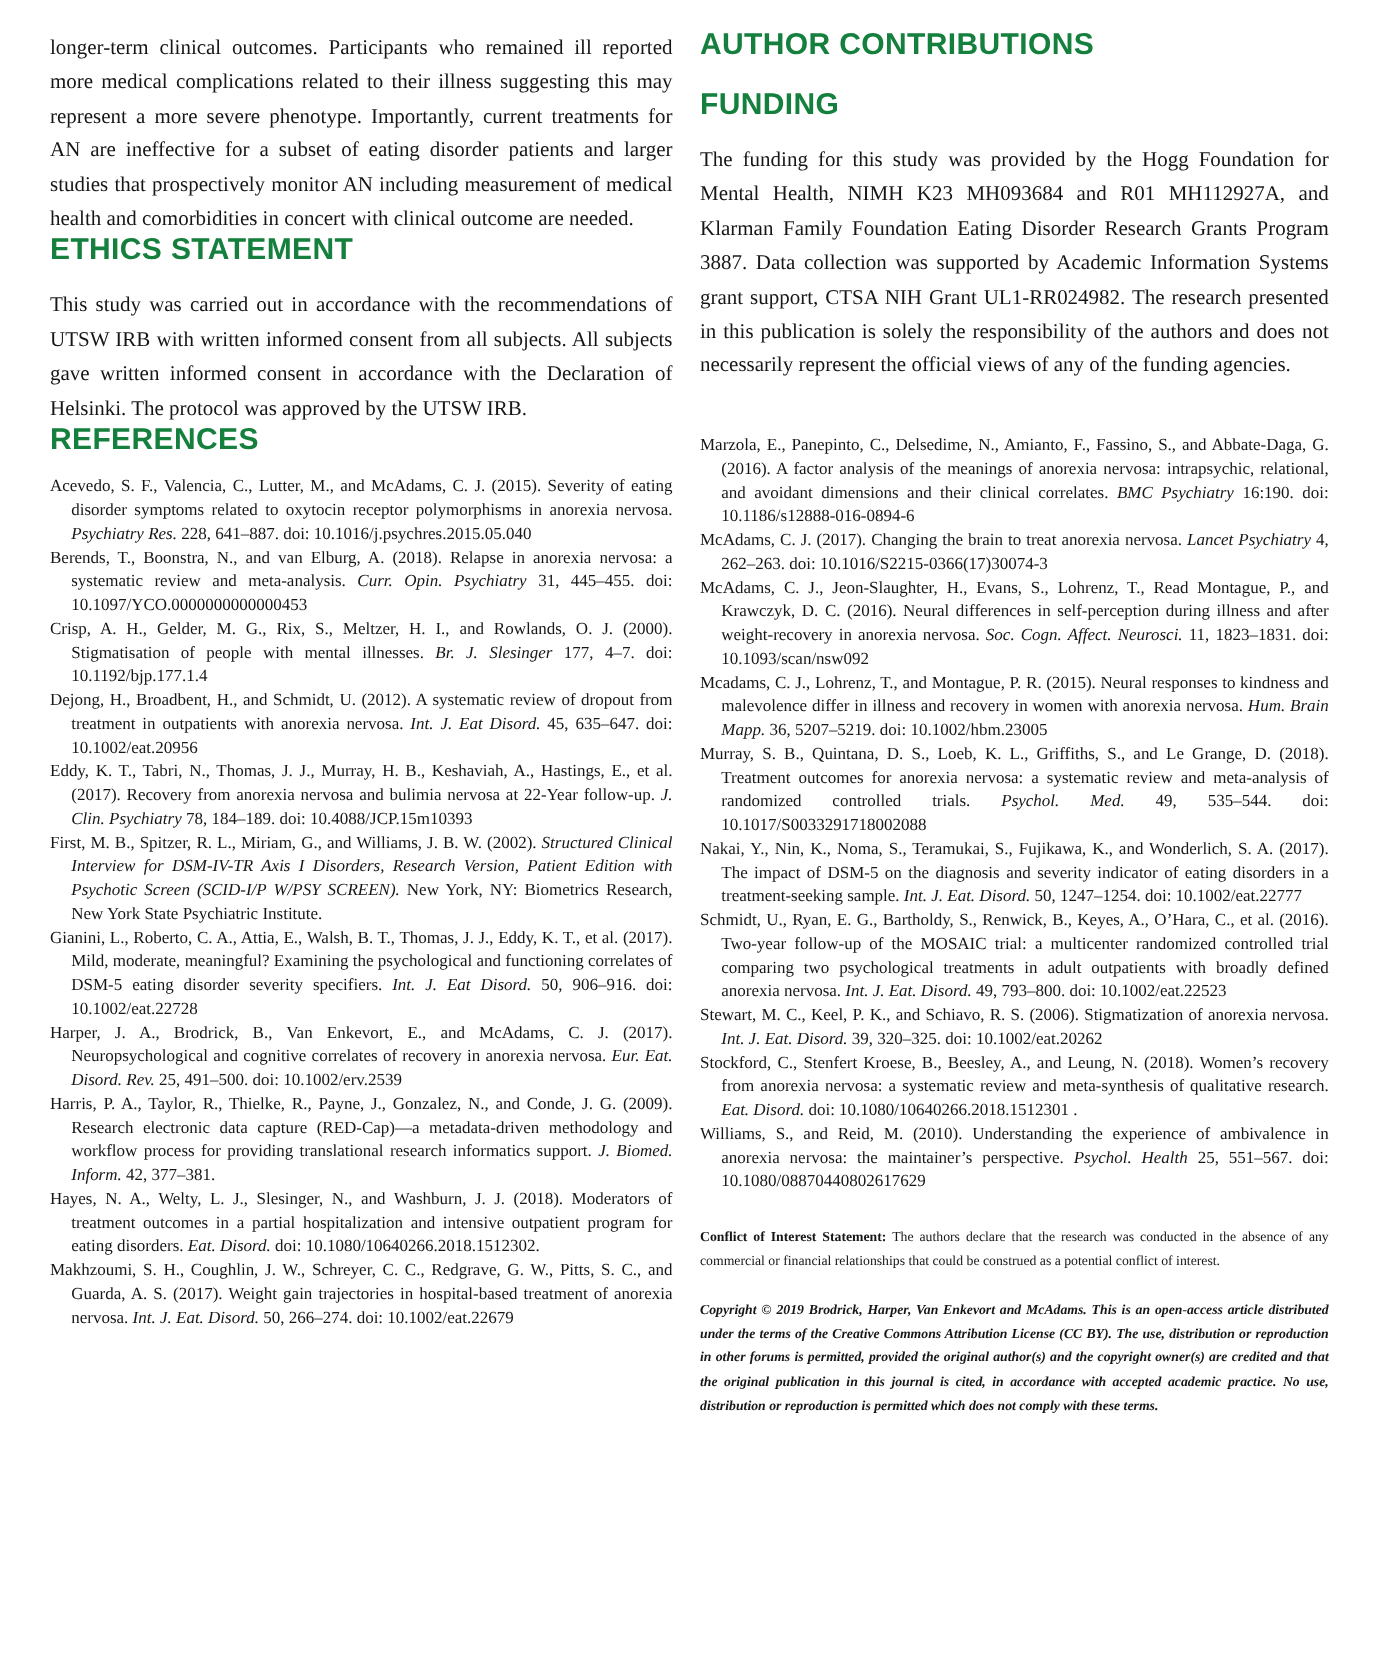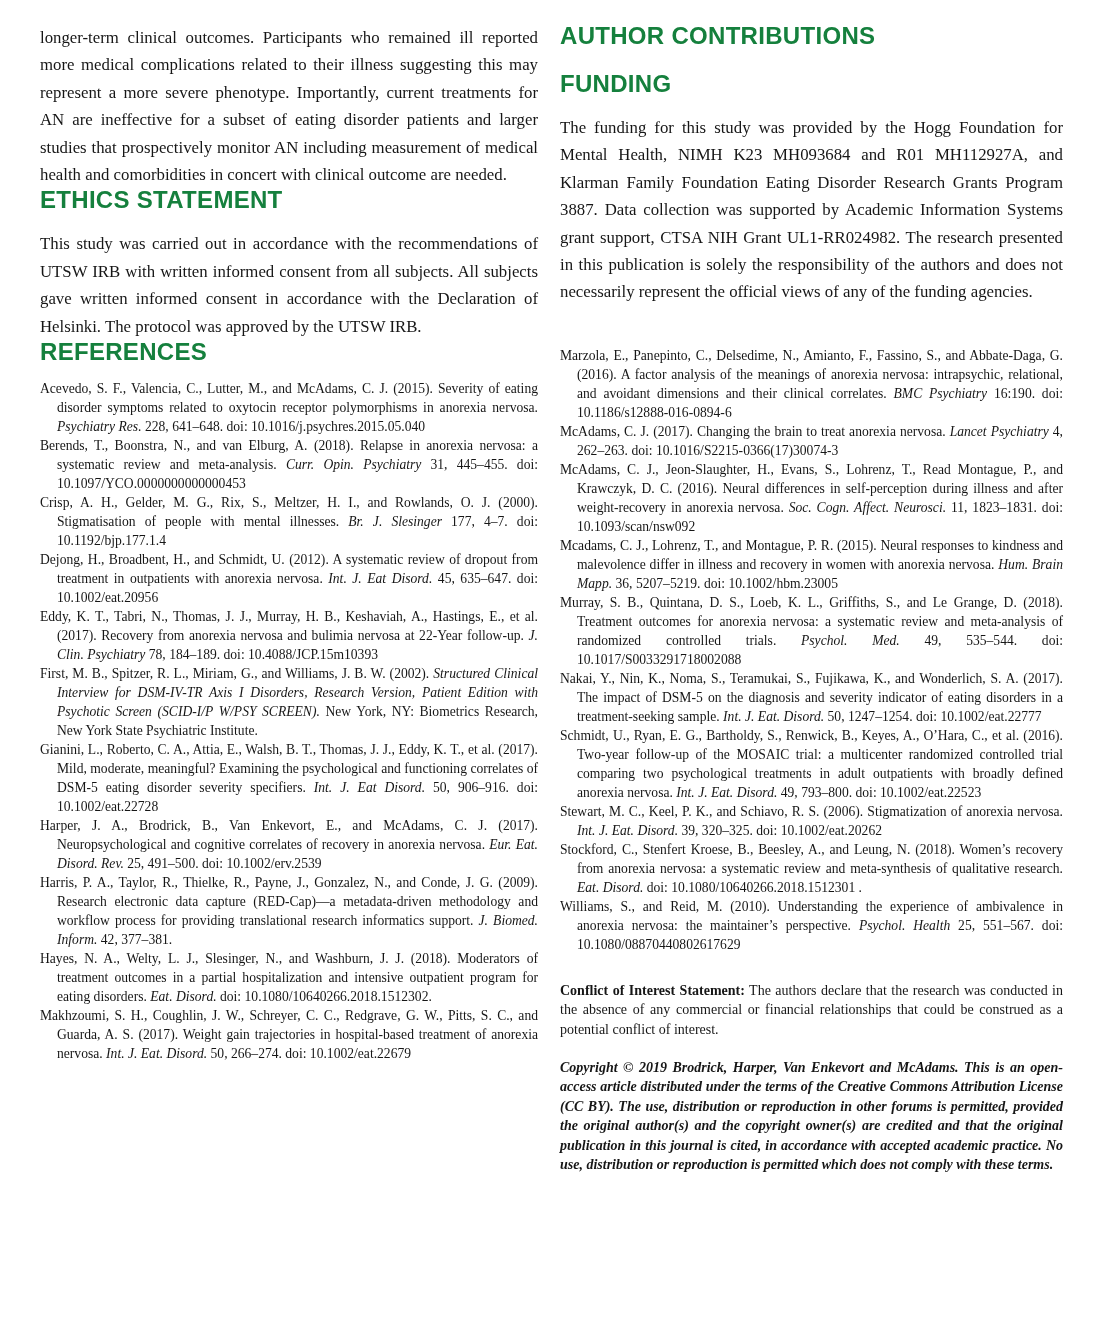--- a/index.html
+++ b/index.html
@@ -24,41 +24,41 @@
     font-size:16.8px;line-height:27.4px;text-align:justify;
   }
   .mt-sec{margin-top:38px;}
   .mt-after-head{margin-top:18px;}
   .ref-list{margin-top:15px;}
   .ref{
     font-size:13.6px;line-height:19px;text-align:justify;
     padding-left:17px;text-indent:-17px;
   }
   .small-par{
-    font-size:14px;line-height:19.4px;text-align:justify;
+    font-size:11px;line-height:19.4px;text-align:justify;
   }
   .conflict{margin-top:27px;}
   .copyright{margin-top:19px;font-style:italic;font-weight:bold;}
   .it{font-style:italic;}
   .bd{font-weight:700;}
 </style>
 </head>
 <body>
 
 <div class="page">
 
   <div class="col col-left">
     <p class="body-text">longer-term clinical outcomes. Participants who remained ill reported more medical complications related to their illness suggesting this may represent a more severe phenotype. Importantly, current treatments for AN are ineffective for a subset of eating disorder patients and larger studies that prospectively monitor AN including measurement of medical health and comorbidities in concert with clinical outcome are needed.</p>
 
     <h2 class="section mt-sec">ETHICS STATEMENT</h2>
     <p class="body-text mt-after-head">This study was carried out in accordance with the recommendations of UTSW IRB with written informed consent from all subjects. All subjects gave written informed consent in accordance with the Declaration of Helsinki. The protocol was approved by the UTSW IRB.</p>
 
     <h2 class="section mt-sec">REFERENCES</h2>
     <div class="ref-list">
-        <p class="ref"><span>Acevedo, S. F., Valencia, C., Lutter, M., and McAdams, C. J. (2015). Severity of eating disorder symptoms related to oxytocin receptor polymorphisms in anorexia nervosa. </span><span class="it">Psychiatry Res.</span><span> 228, 641–648. doi: 10.1016/j.psychres.2015.05.040</span></p>
+        <p class="ref"><span>Acevedo, S. F., Valencia, C., Lutter, M., and McAdams, C. J. (2015). Severity of eating disorder symptoms related to oxytocin receptor polymorphisms in anorexia nervosa. </span><span class="it">Psychiatry Res.</span><span> 228, 641–887. doi: 10.1016/j.psychres.2015.05.040</span></p>
         <p class="ref"><span>Berends, T., Boonstra, N., and van Elburg, A. (2018). Relapse in anorexia nervosa: a systematic review and meta-analysis. </span><span class="it">Curr. Opin. Psychiatry</span><span> 31, 445–455. doi: 10.1097/YCO.0000000000000453</span></p>
         <p class="ref"><span>Crisp, A. H., Gelder, M. G., Rix, S., Meltzer, H. I., and Rowlands, O. J. (2000). Stigmatisation of people with mental illnesses. </span><span class="it">Br. J. Slesinger</span><span> 177, 4–7. doi: 10.1192/bjp.177.1.4</span></p>
         <p class="ref"><span>Dejong, H., Broadbent, H., and Schmidt, U. (2012). A systematic review of dropout from treatment in outpatients with anorexia nervosa. </span><span class="it">Int. J. Eat Disord.</span><span> 45, 635–647. doi: 10.1002/eat.20956</span></p>
         <p class="ref"><span>Eddy, K. T., Tabri, N., Thomas, J. J., Murray, H. B., Keshaviah, A., Hastings, E., et al. (2017). Recovery from anorexia nervosa and bulimia nervosa at 22-Year follow-up. </span><span class="it">J. Clin. Psychiatry</span><span> 78, 184–189. doi: 10.4088/JCP.15m10393</span></p>
         <p class="ref"><span>First, M. B., Spitzer, R. L., Miriam, G., and Williams, J. B. W. (2002). </span><span class="it">Structured Clinical Interview for DSM-IV-TR Axis I Disorders, Research Version, Patient Edition with Psychotic Screen (SCID-I/P W/PSY SCREEN).</span><span> New York, NY: Biometrics Research, New York State Psychiatric Institute.</span></p>
         <p class="ref"><span>Gianini, L., Roberto, C. A., Attia, E., Walsh, B. T., Thomas, J. J., Eddy, K. T., et al. (2017). Mild, moderate, meaningful? Examining the psychological and functioning correlates of DSM-5 eating disorder severity specifiers. </span><span class="it">Int. J. Eat Disord.</span><span> 50, 906–916. doi: 10.1002/eat.22728</span></p>
         <p class="ref"><span>Harper, J. A., Brodrick, B., Van Enkevort, E., and McAdams, C. J. (2017). Neuropsychological and cognitive correlates of recovery in anorexia nervosa. </span><span class="it">Eur. Eat. Disord. Rev.</span><span> 25, 491–500. doi: 10.1002/erv.2539</span></p>
         <p class="ref"><span>Harris, P. A., Taylor, R., Thielke, R., Payne, J., Gonzalez, N., and Conde, J. G. (2009). Research electronic data capture (RED-Cap)—a metadata-driven methodology and workflow process for providing translational research informatics support. </span><span class="it">J. Biomed. Inform.</span><span> 42, 377–381.</span></p>
         <p class="ref"><span>Hayes, N. A., Welty, L. J., Slesinger, N., and Washburn, J. J. (2018). Moderators of treatment outcomes in a partial hospitalization and intensive outpatient program for eating disorders. </span><span class="it">Eat. Disord.</span><span> doi: 10.1080/10640266.2018.1512302.</span></p>
         <p class="ref"><span>Makhzoumi, S. H., Coughlin, J. W., Schreyer, C. C., Redgrave, G. W., Pitts, S. C., and Guarda, A. S. (2017). Weight gain trajectories in hospital-based treatment of anorexia nervosa. </span><span class="it">Int. J. Eat. Disord.</span><span> 50, 266–274. doi: 10.1002/eat.22679</span></p>

